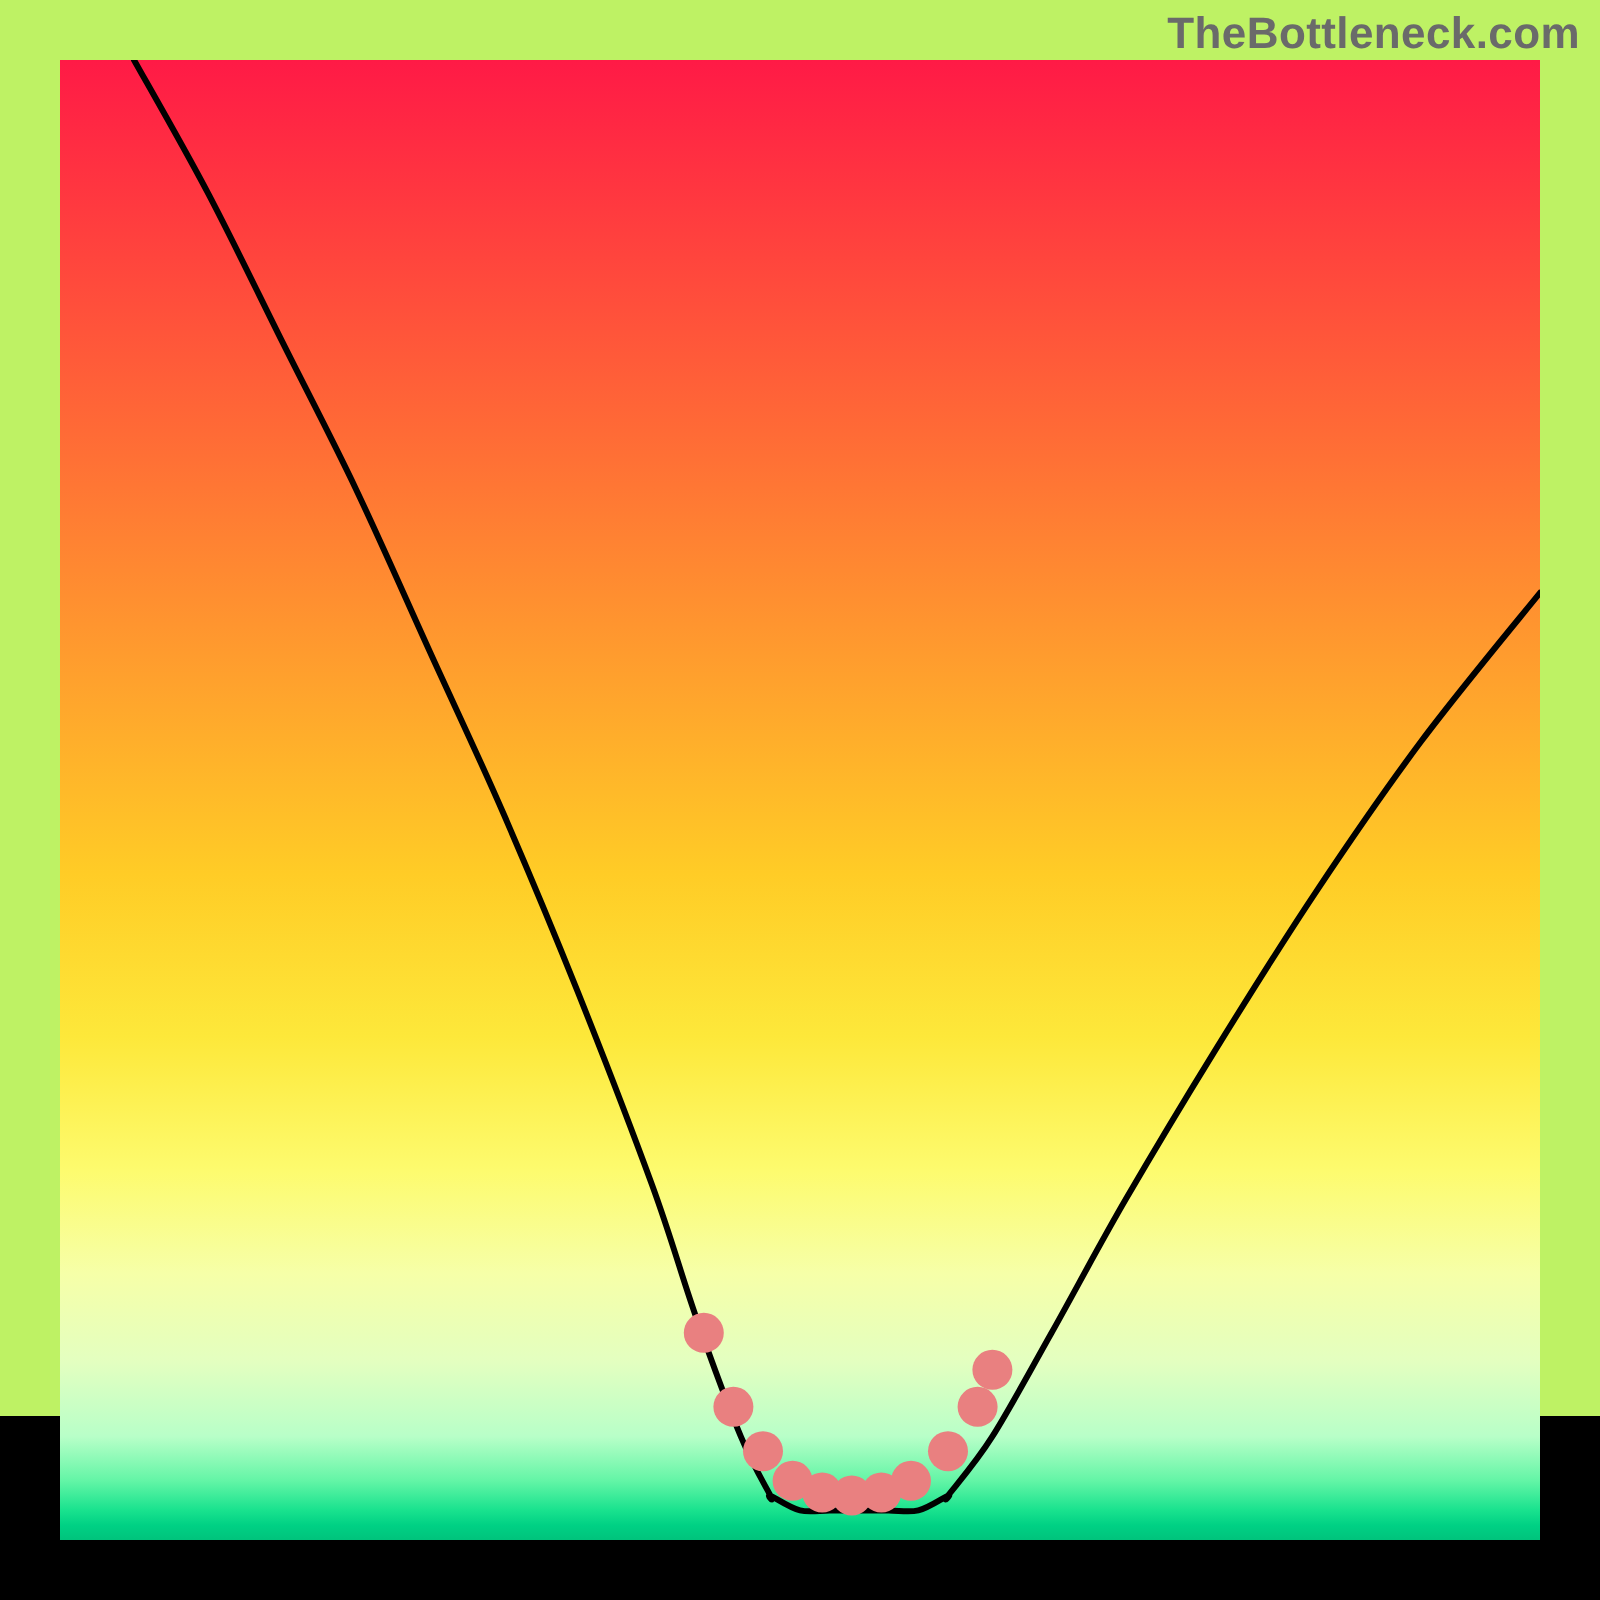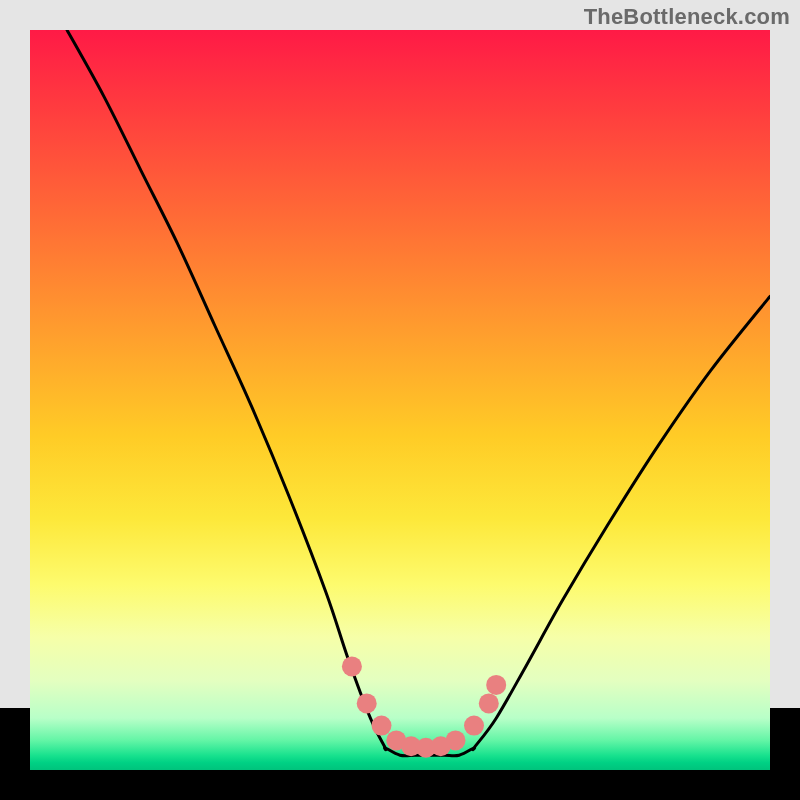--- a/index.html
+++ b/index.html
@@ -10,21 +10,21 @@
     background: #000;
     font-family: Arial, Helvetica, sans-serif;
     overflow: hidden;
   }
   .frame {
     position: absolute;
     left: 0;
     top: 0;
     width: 800px;
     height: 708px;
-    background: #e5e5e5;
+    background: #bef264;
   }
   .watermark {
     position: absolute;
     top: 4px;
     right: 10px;
     color: #6a6a6a;
     font-size: 22px;
     font-weight: 600;
     letter-spacing: 0.2px;
     z-index: 50;

